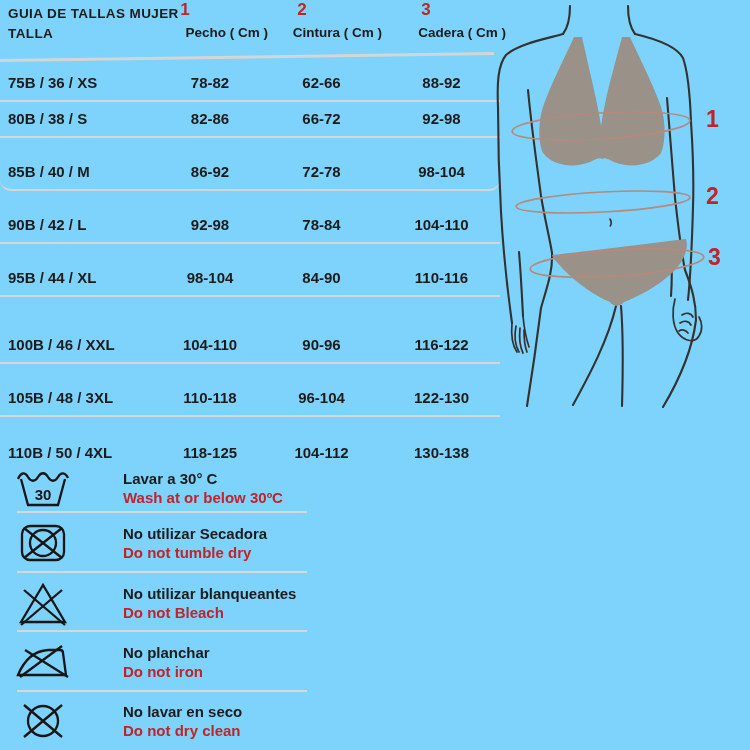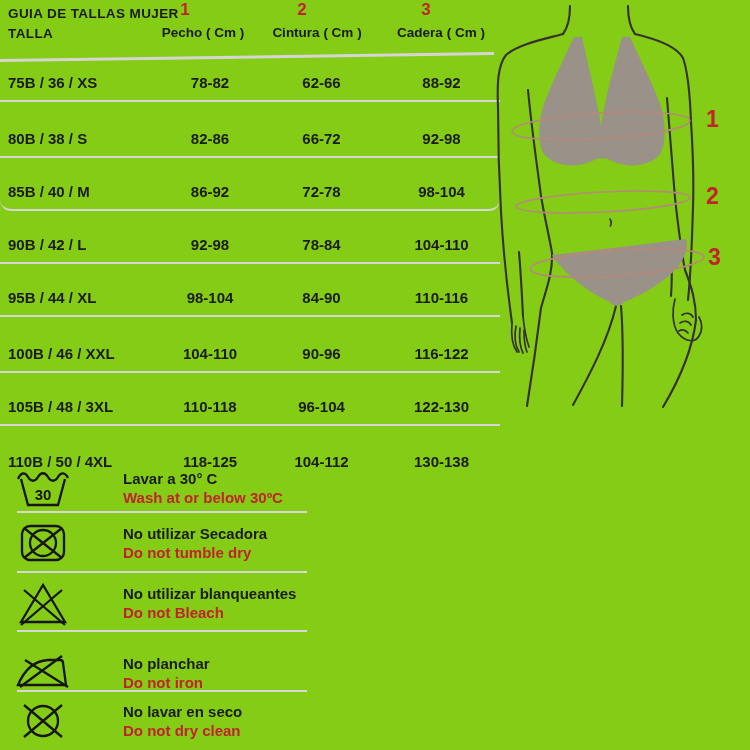--- a/index.html
+++ b/index.html
@@ -1,22 +1,22 @@
 <!DOCTYPE html>
 <html><head>
 <meta charset="utf-8">
 <style>
   html,body{margin:0;padding:0;background:#fff;}
-  .stage{position:relative;width:750px;height:750px;background:#84cc16;overflow:hidden;
+  .stage{position:relative;width:750px;height:750px;background:#7dd3fc;overflow:hidden;
          font-family:"Liberation Sans",sans-serif;color:#1b1b1b;font-weight:700;}
   .abs{position:absolute;}
   .title{left:8px;top:6px;font-size:13.5px;letter-spacing:.4px;}
   .talla{left:8px;top:26px;font-size:13.5px;letter-spacing:.4px;}
   .colnum{top:0px;width:60px;text-align:center;font-size:17px;color:#C1232B;}
-  .collabel{top:25px;width:130px;text-align:center;font-size:13.5px;}
+  .collabel{top:25px;width:130px;text-align:right;font-size:13.5px;}
   .slantline{left:0;top:58.5px;width:494px;height:2.5px;background:#d5d5d5;
              transform:rotate(-0.8deg);transform-origin:left center;}
   .rows{left:0;top:57px;width:500px;}
   .trow{display:grid;grid-template-columns:148px 108px 115px 125px;padding-left:8px;
         align-items:end;padding-bottom:9px;box-sizing:border-box;border-bottom:2px solid #d6d6d6;}
   .trow:last-child{border-bottom:none;}
   .trow .c{font-size:15px;}
   .trow .v{text-align:center;font-size:15px;}
   .care{left:0;top:462px;width:500px;}
   .care-row{position:relative;display:flex;align-items:center;}
@@ -45,21 +45,21 @@
 
   <div class="abs slantline"></div>
 
   <div class="abs rows">
     <div class="trow" style="height:45px;">
       <span class="c">75B / 36 / XS</span>
       <span class="v">78-82</span>
       <span class="v">62-66</span>
       <span class="v">88-92</span>
     </div>
-    <div class="trow" style="height:36px;margin-top:20px;">
+    <div class="trow" style="height:36px;">
       <span class="c">80B / 38 / S</span>
       <span class="v">82-86</span>
       <span class="v">66-72</span>
       <span class="v">92-98</span>
     </div>
     <div class="trow" style="height:53px;border-radius:11px;">
       <span class="c">85B / 40 / M</span>
       <span class="v">86-92</span>
       <span class="v">72-78</span>
       <span class="v">98-104</span>
@@ -69,21 +69,21 @@
       <span class="v">92-98</span>
       <span class="v">78-84</span>
       <span class="v">104-110</span>
     </div>
     <div class="trow" style="height:53px;">
       <span class="c">95B / 44 / XL</span>
       <span class="v">98-104</span>
       <span class="v">84-90</span>
       <span class="v">110-116</span>
     </div>
-    <div class="trow" style="height:56px;">
+    <div class="trow" style="height:67px;">
       <span class="c">100B / 46 / XXL</span>
       <span class="v">104-110</span>
       <span class="v">90-96</span>
       <span class="v">116-122</span>
     </div>
     <div class="trow" style="height:53px;">
       <span class="c">105B / 48 / 3XL</span>
       <span class="v">110-118</span>
       <span class="v">96-104</span>
       <span class="v">122-130</span>
@@ -137,21 +137,21 @@
             <path d="M45,10 L4,45"></path>
         </svg>
       </span>
       <span class="care-text">
         <div>No utilizar blanqueantes</div>
         <div class="care-en">Do not Bleach</div>
       </span>
       <span class="care-sep"></span>
     </div>
 
-    <div class="care-row" style="height:60px;align-items:flex-end;">
+    <div class="care-row" style="height:60px;">
       <span class="icon-box">
         <svg width="54" height="40" viewBox="0 0 54 40" fill="none" stroke="#161616" stroke-width="2.3">
           <path d="M2,33 C7,21 16,9 32,8 L44,8 C46,8 47,9 47,11 L50,33 Z"></path>
           <path d="M9,8 L52,35"></path>
             <path d="M46,4 L4,35"></path>
         </svg>
       </span>
       <span class="care-text">
         <div>No planchar</div>
         <div class="care-en">Do not iron</div>

